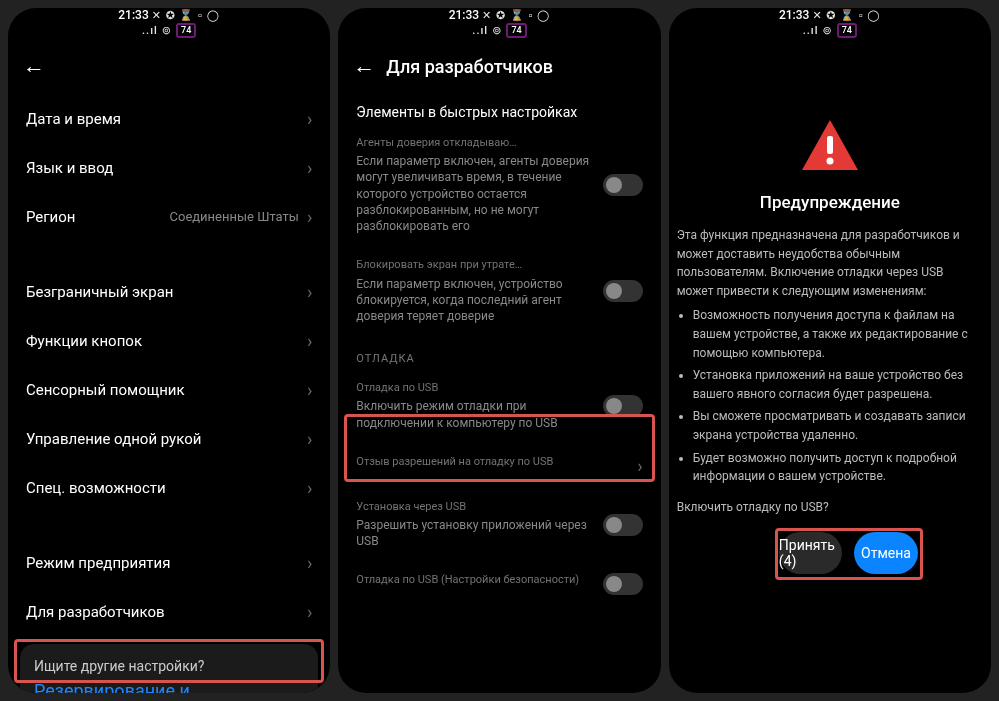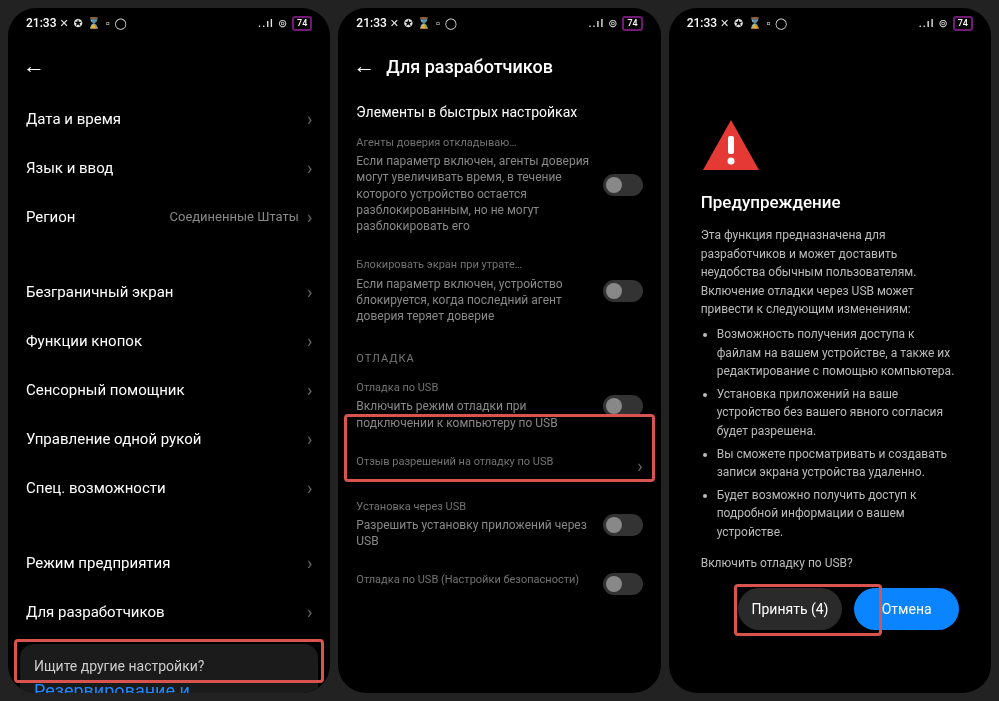--- a/index.html
+++ b/index.html
@@ -24,20 +24,21 @@
     flex-direction: column;
   }
   .statusbar {
     height: 30px;
     display: flex;
     justify-content: space-between;
     align-items: center;
     padding: 0 18px;
     font-size: 12px;
     font-weight: 500;
+    flex-direction: column;
   }
   .statusbar .right { display: flex; align-items: center; gap: 4px; }
   .statusbar .icons { font-size: 11px; letter-spacing: 1px; opacity: .9; }
   .battery-box {
     border: 2px solid #701a75; border-radius: 3px; padding: 0 3px;
     font-size: 9px; line-height: 11px;
   }
   .header {
     display: flex; align-items: center; padding: 14px 12px;
   }
@@ -88,22 +89,22 @@
   }
   .section-label { color:#777; font-size:11px; letter-spacing:1px; padding: 16px 18px 4px;}
   .highlight-box {
     border: 3px solid #d9534f;
     border-radius: 4px;
     position: absolute;
     pointer-events: none;
   }
   
   .dialog {
-    flex: 1; display: flex; flex-direction: column; 
-    padding: 80px 32px 20px;
+    flex: 1; display: flex; flex-direction: column; align-items: center;
+    padding: 80px 8px 20px;
   }
   .warn-icon {
     width: 60px; height: 54px; position: relative; margin-bottom: 20px;
   }
   .dlg-title { font-size: 17px; font-weight: 500; margin-bottom: 14px;}
   .dlg-body { font-size: 12px; color: #bbb; line-height: 1.55; }
   .dlg-body ul { padding-left: 16px; margin: 6px 0;}
   .dlg-body li { margin-bottom: 4px; }
   .dlg-footer { margin-top: 8px; font-size:12px; color:#bbb; align-self:flex-start;}
   .dlg-buttons {

